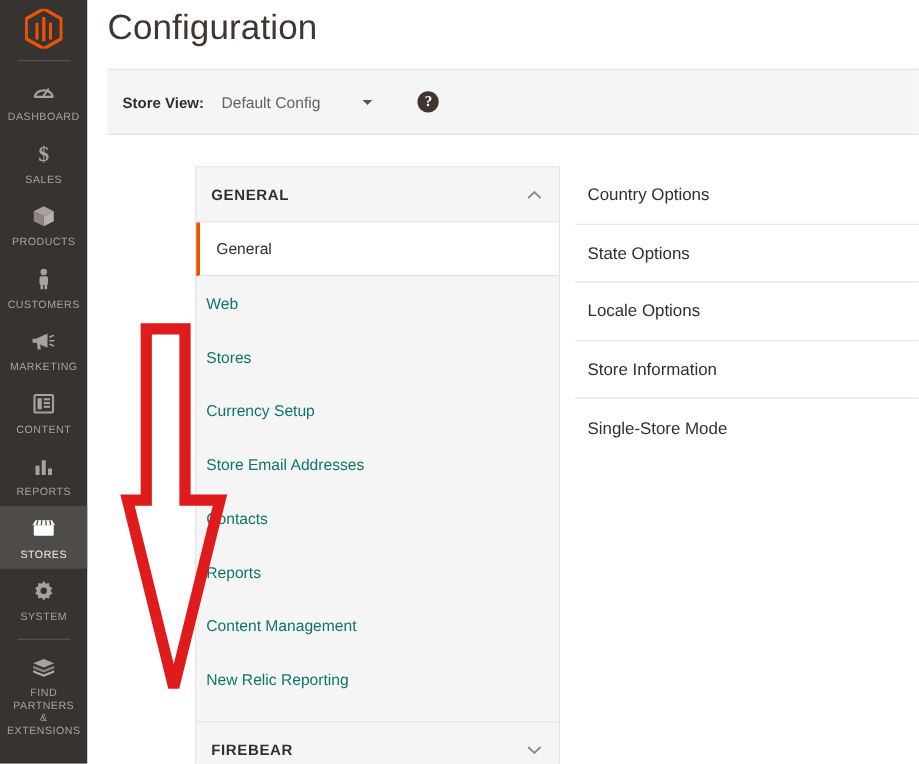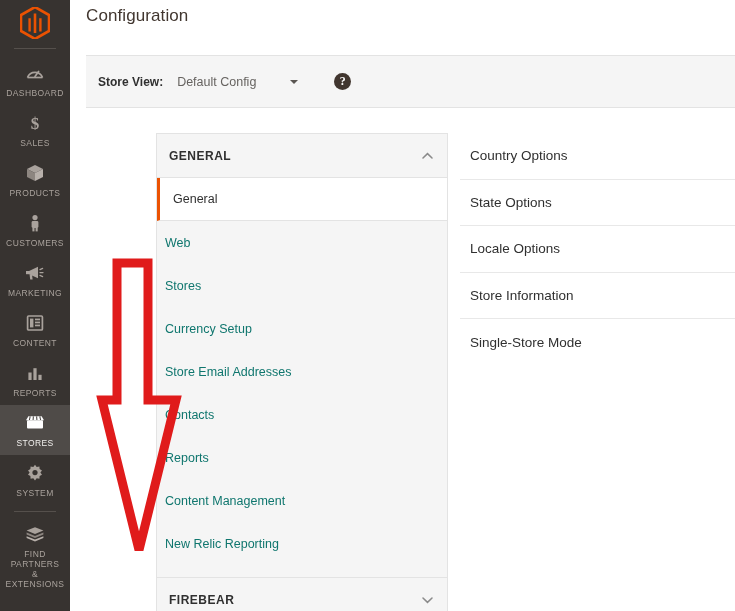--- a/index.html
+++ b/index.html
@@ -75,21 +75,21 @@
   #main {
     position: absolute;
     left: 70px; top: 0;
     width: 665px; height: 611px;
     background: #ffffff;
   }
 
   #page-title {
     position: absolute;
     left: 16px; top: 6px;
-    font-size: 17px;
+    font-size: 28px;
     font-weight: 400;
     color: #41362f;
     letter-spacing: .1px;
   }
 
   
   #storeview-bar {
     position: absolute;
     left: 16px; top: 55px;
     width: 649px; height: 53px;

